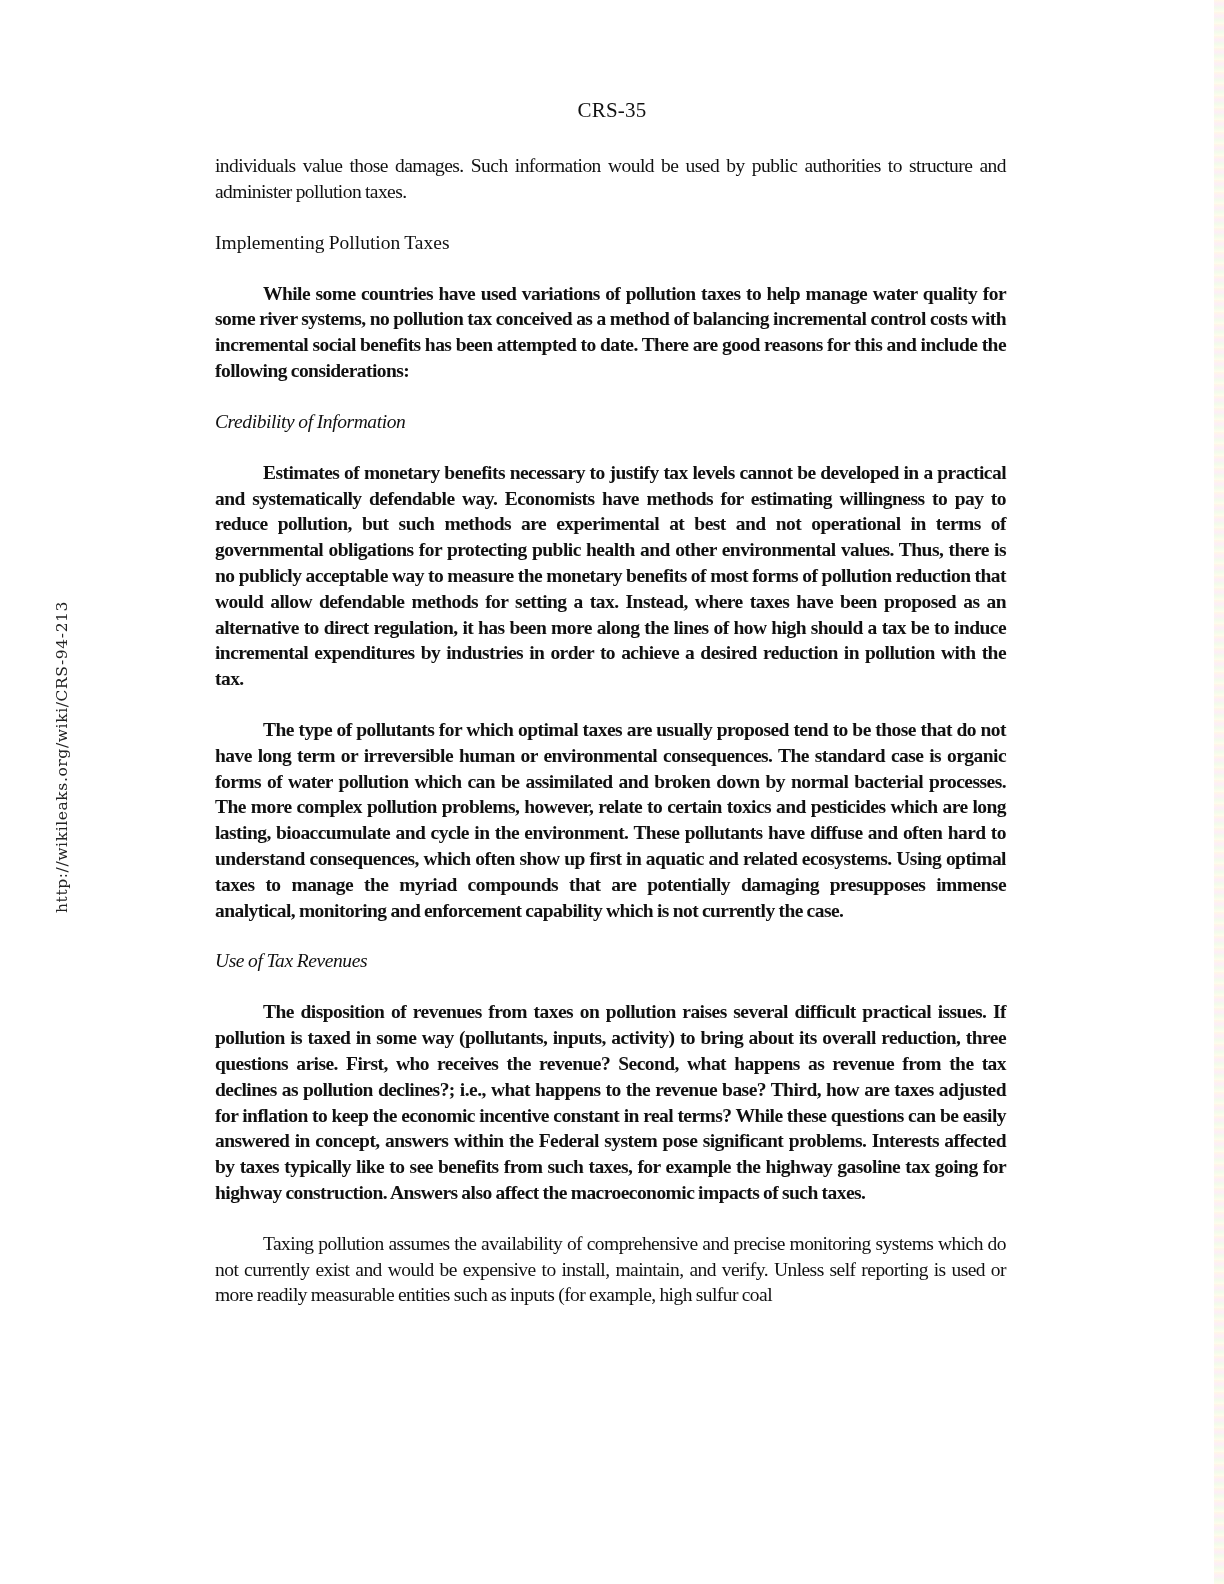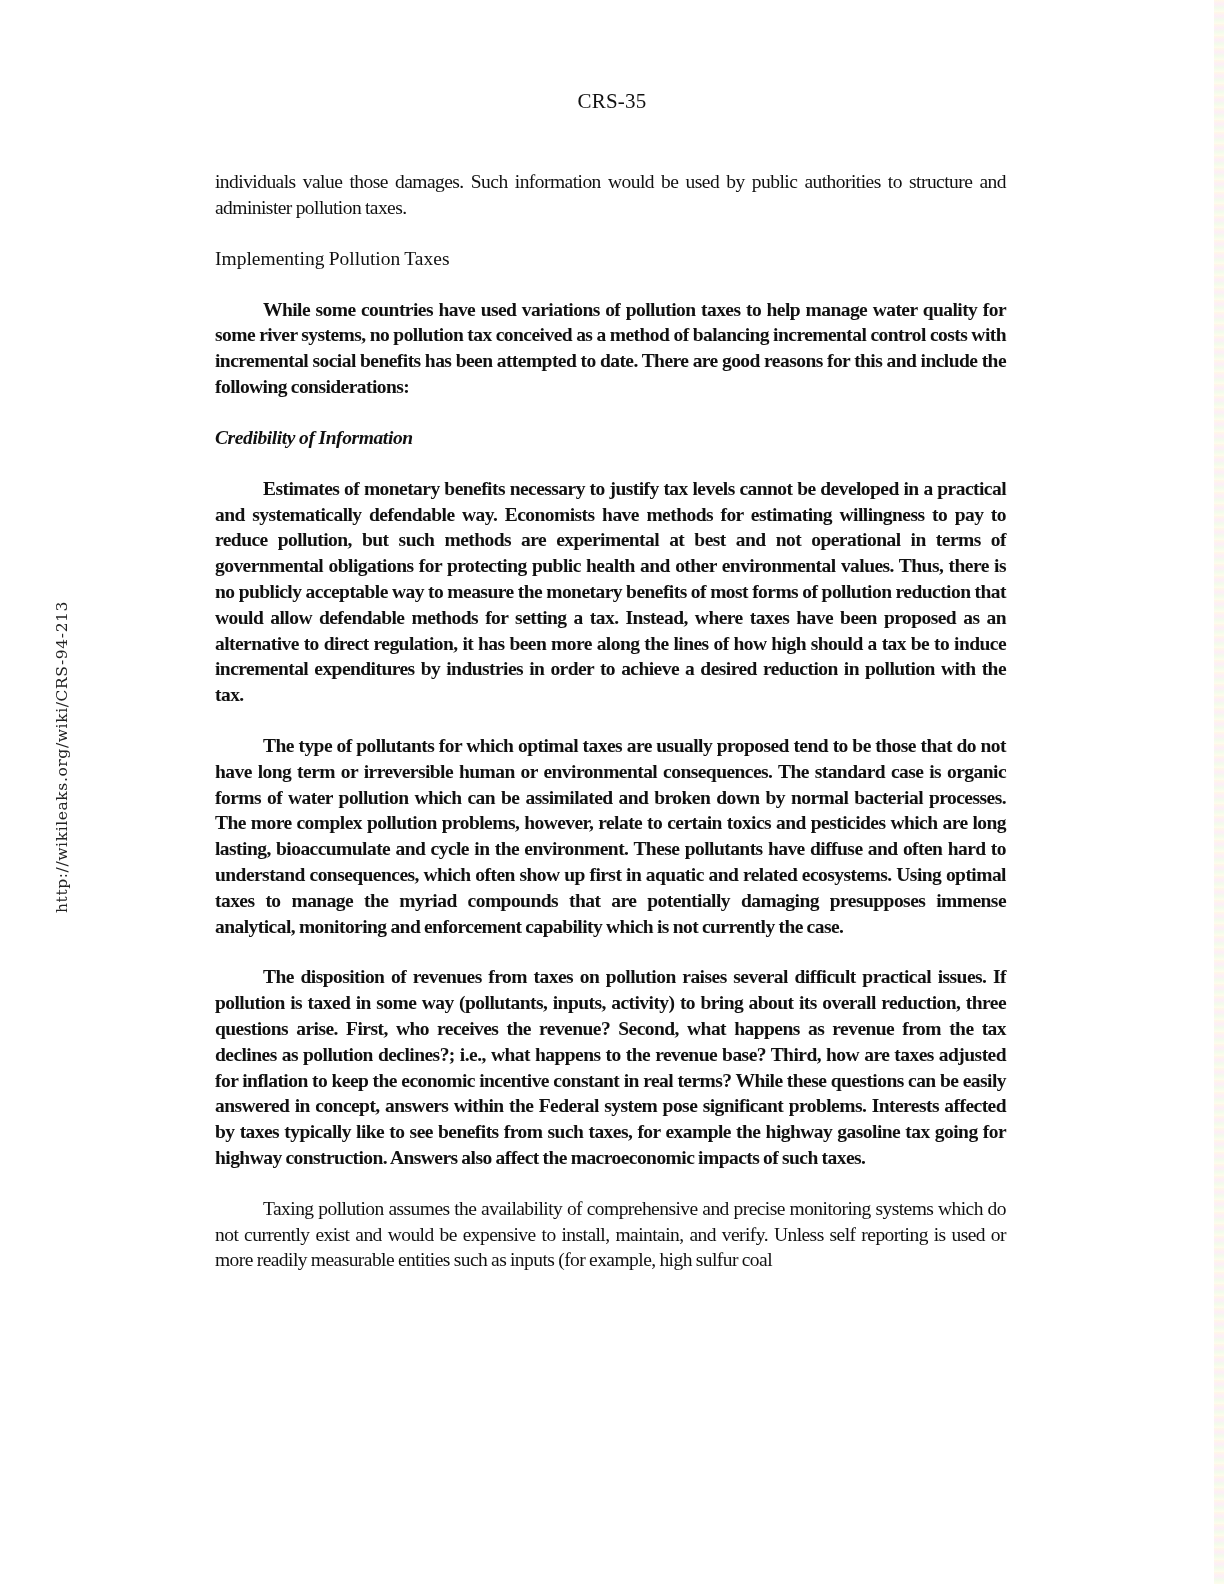--- a/index.html
+++ b/index.html
@@ -6,44 +6,44 @@
     body {
       width: 1224px; height: 1584px; position: relative; overflow: hidden;
       font-family: "Liberation Serif", "DejaVu Serif", serif; color: #111;
     }
     .edge-strip {
       position: absolute; right: 0; top: 0; width: 10px; height: 1584px;
       background: repeating-linear-gradient(180deg, #fff6e0 0px, #fdeaf6 4px, #eefbe6 8px, #fffbe8 12px);
       opacity: 0.8;
     }
     .page-header {
-      position: absolute; top: 89px; left: 0; width: 1224px; text-align: center;
+      position: absolute; top: 98px; left: 0; width: 1224px; text-align: center;
       font-size: 21px; letter-spacing: 0.2px;
     }
     .watermark {
       position: absolute; left: 62px; top: 757px;
       transform: translate(-50%, -50%) rotate(-90deg);
       white-space: nowrap; font-size: 15.5px; letter-spacing: 0.6px; color: #222;
       font-family: "DejaVu Serif", serif;
     }
     .content {
-      position: absolute; left: 215px; top: 169px; width: 791px;
+      position: absolute; left: 215px; top: 153px; width: 791px;
       font-size: 19.5px; line-height: 25.8px; letter-spacing: -0.55px;
       word-spacing: -0.5px;
     }
     .content p { margin: 0; text-align: justify; }
     .content p.indent { text-indent: 48px; }
     .content p.cont { margin-bottom: 25px; }
     .content p.body { margin-bottom: 25px; font-weight: bold; }
     h2.section {
       margin: 0 0 25px 0; font-size: 19.5px; font-weight: normal; letter-spacing: 0;
       line-height: 26px;
     }
     h3.subsection {
-      margin: 0 0 25px 0; font-size: 19.5px; font-weight: bold; font-style: italic;
+      margin: 0 0 25px 0; font-size: 19.5px; font-weight: normal; font-style: italic;
       letter-spacing: -0.4px; line-height: 26px;
     }
   </style>
 </head>
 <body>
 
 <div class="edge-strip"></div>
 
 <div class="page-header">CRS-35</div>
 
@@ -54,16 +54,17 @@
 
   <h2 class="section">Implementing Pollution Taxes</h2>
 
   <p class="indent body">While some countries have used variations of pollution taxes to help manage water quality for some river systems, no pollution tax conceived as a method of balancing incremental control costs with incremental social benefits has been attempted to date.  There are good reasons for this and include the following considerations:</p>
 
   <h3 class="subsection">Credibility of Information</h3>
   <p class="indent body">Estimates of monetary benefits necessary to justify tax levels cannot be developed in a practical and systematically defendable way.  Economists have methods for estimating willingness to pay to reduce pollution, but such methods are experimental at best and not operational in terms of governmental obligations for protecting public health and other environmental values.  Thus, there is no publicly acceptable way to measure the monetary benefits of most forms of pollution reduction that would allow defendable methods for setting a tax.  Instead, where taxes have been proposed as an alternative to direct regulation, it has been more along the lines of how high should a tax be to induce incremental expenditures by industries in order to achieve a desired reduction in pollution with the tax.</p>
 
   <p class="indent body">The type of pollutants for which optimal taxes are usually proposed tend to be those that do not have long term or irreversible human or environmental consequences.  The standard case is organic forms of water pollution which can be assimilated and broken down by normal bacterial processes.  The more complex pollution problems, however, relate to certain toxics and pesticides which are long lasting, bioaccumulate and cycle in the environment.  These pollutants have diffuse and often hard to understand consequences, which often show up first in aquatic and related ecosystems.  Using optimal taxes to manage the myriad compounds that are potentially damaging presupposes immense analytical, monitoring and enforcement capability which is not currently the case.</p>
 
+  <h3 class="subsection">Use of Tax Revenues</h3>
   <p class="indent body">The disposition of revenues from taxes on pollution raises several difficult practical issues.  If pollution is taxed in some way (pollutants, inputs, activity) to bring about its overall reduction, three questions arise.  First, who receives the revenue?  Second, what happens as revenue from the tax declines as pollution declines?; i.e., what happens to the revenue base?  Third, how are taxes adjusted for inflation to keep the economic incentive constant in real terms?  While these questions can be easily answered in concept, answers within the Federal system pose significant problems.  Interests affected by taxes typically like to see benefits from such taxes, for example the highway gasoline tax going for highway construction.  Answers also affect the macroeconomic impacts of such taxes.</p>
 
   <p class="indent">Taxing pollution assumes the availability of comprehensive and precise monitoring systems which do not currently exist and would be expensive to install, maintain, and verify.  Unless self reporting is used or more readily measurable entities such as inputs (for example, high sulfur coal</p>
 </div>
 
 </body></html>

